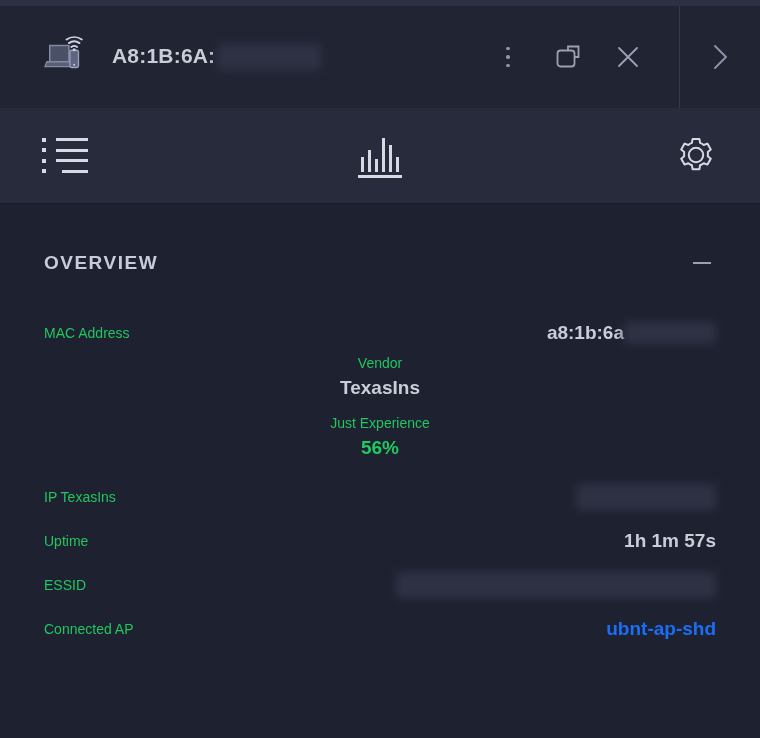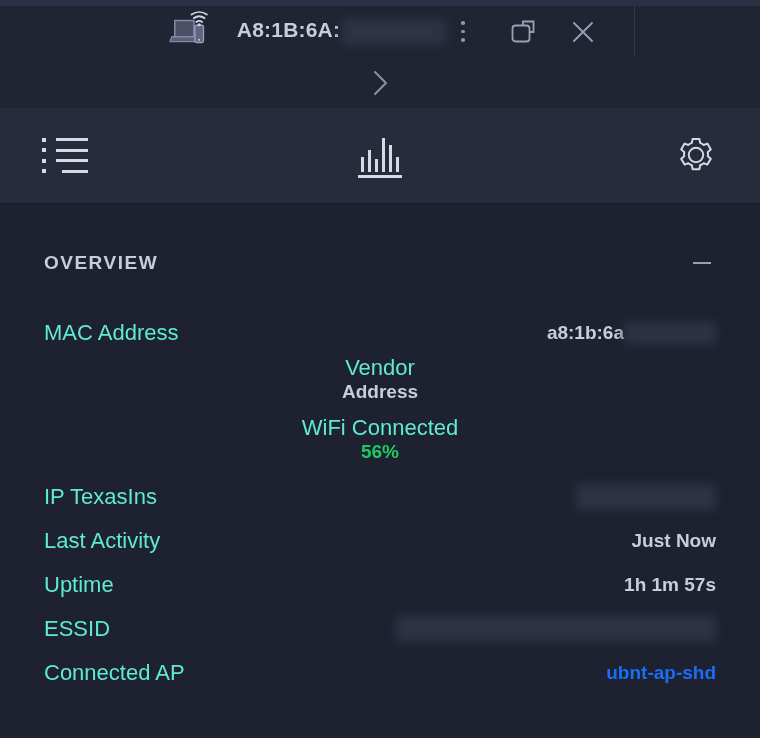--- a/index.html
+++ b/index.html
@@ -15,21 +15,21 @@
   
   .top-strip {
     position:absolute; top:0; left:0; width:760px; height:6px;
     background:#2b3044;
   }
 
   
   .header {
     position:absolute; top:6px; left:0; width:760px; height:102px;
     background:#202433;
-    display:flex; align-items:center;flex-direction:column;
+    display:flex; align-items:center;
   }
   .header-main {
     flex:1 1 auto; height:100%;
     display:flex; align-items:center;
     padding-left:44px;
     border-right:1px solid #343a4e;
   }
   .header-right {
     width:80px; height:100%;
     display:flex; align-items:center; justify-content:center;
@@ -100,21 +100,21 @@
   }
   .collapse { width:28px; height:28px; display:flex; align-items:center; justify-content:center; cursor:pointer; }
   .collapse i { display:block; width:18px; height:2px; background:#9aa0b2; }
 
   .rows { padding:34px 44px 0 44px; }
   .row {
     display:flex; align-items:center; justify-content:space-between;
     height:44px;
   }
   .row.gap { margin-bottom:16px;flex-direction:column; }
-  .row .k { font-size:22px; color:#5eead4; }
+  .row .k { font-size:14px; color:#22c55e; }
   .row .v { font-size:19px; color:#c9cdd8; text-align:right;font-weight:bold; }
   .v.green { color:#1fc95f; font-weight:bold;text-align:right; }
   .v.link  { color:#1a6ef5; font-weight:bold; cursor:pointer; }
   .v.mono  { display:flex; align-items:center; justify-content:flex-end; }
 
   .redact.mac   { width:92px; height:22px; margin-left:0px; }
   .redact.ip    { width:140px; height:26px; }
   .redact.essid { width:320px; height:26px; }
 </style>
 </head>
@@ -241,39 +241,35 @@
       <div class="row">
         <span class="k">MAC Address</span>
         <span class="v mono">
           <span>a8:1b:6a</span>
             <span class="redact mac"></span>
         </span>
       </div>
 
       <div class="row gap">
         <span class="k">Vendor</span>
-        <span class="v">Address</span>
+        <span class="v">TexasIns</span>
       </div>
 
       <div class="row gap">
-        <span class="k">WiFi Connected</span>
+        <span class="k">Just Experience</span>
         <span class="v green">56%</span>
       </div>
 
       <div class="row">
         <span class="k">IP TexasIns</span>
         <span class="v">
           <span class="redact ip"></span>
         </span>
       </div>
 
-      <div class="row">
-        <span class="k">Last Activity</span>
-        <span class="v">Just Now</span>
-      </div>
 
       <div class="row">
         <span class="k">Uptime</span>
         <span class="v">1h 1m 57s</span>
       </div>
 
       <div class="row">
         <span class="k">ESSID</span>
         <span class="v">
           <span class="redact essid"></span>

